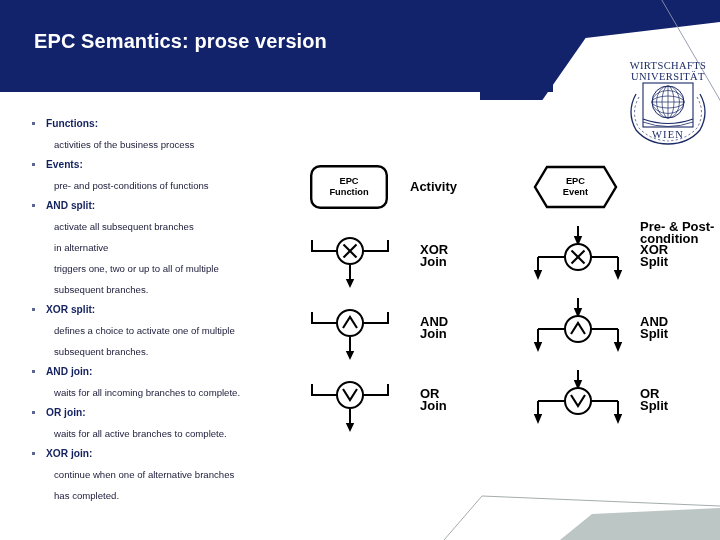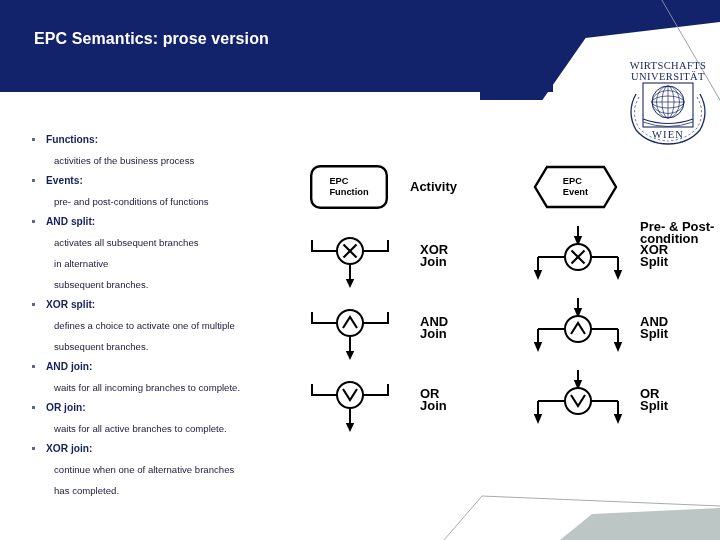--- a/index.html
+++ b/index.html
@@ -45,21 +45,21 @@
     position: absolute;
     left: 560px; top: -10px;
     width: 200px; height: 180px;
     pointer-events: none;
   }
   #page-title {
     position: absolute;
     left: 34px;
     top: 30px;
     color: #ffffff;
-    font-size: 16px;
+    font-size: 20px;
     font-weight: bold;
     letter-spacing: 0.1px;
     white-space: nowrap;
   }
 
   
   #logo {
     position: absolute;
     left: 606px;
     top: 56px;
@@ -75,21 +75,21 @@
     top: 470px;
     width: 280px;
     height: 70px;
     pointer-events: none;
   }
 
   
   #prose {
     position: absolute;
     left: 30px;
-    top: 130px;
+    top: 114px;
     width: 280px;
   }
   .b-head {
     position: relative;
     color: #13215e;
     font-size: 10.2px;
     font-weight: bold;
     padding-left: 16px;
     height: 20px;
     line-height: 20px;
@@ -138,20 +138,21 @@
     width: 100%;
     height: 100%;
     display: flex;
     flex-direction: column;
     align-items: center;
     justify-content: center;
     font-size: 9.3px;
     font-weight: bold;
     color: #000;
     line-height: 11px;
+    text-align: center;
     pointer-events: none;
   }
 </style>
 </head>
 <body>
 
 <div id="slide">
 
   <div id="header-band-upper"></div>
   <div id="header-band"></div>
@@ -191,22 +192,23 @@
       <text id="logo-l3" x="62" y="82" text-anchor="middle" font-family="'Liberation Serif', serif" font-size="10.5" fill="#1b2a66" letter-spacing="1.2">WIEN</text>
     </svg>
   </div>
 
   <div id="prose">
       <div class="b-head">Functions:</div>
       <div class="b-sub">activities of the business process</div>
       <div class="b-head">Events:</div>
       <div class="b-sub">pre- and post-conditions of functions</div>
       <div class="b-head">AND split:</div>
-      <div class="b-sub">activates all subsequent branches</div>
+      <div class="b-sub">activate all subsequent branches</div>
       <div class="b-sub">in alternative</div>
+      <div class="b-sub">triggers one, two or up to all of multiple</div>
       <div class="b-sub">subsequent branches.</div>
       <div class="b-head">XOR split:</div>
       <div class="b-sub">defines a choice to activate one of multiple</div>
       <div class="b-sub">subsequent branches.</div>
       <div class="b-head">AND join:</div>
       <div class="b-sub">waits for all incoming branches to complete.</div>
       <div class="b-head">OR join:</div>
       <div class="b-sub">waits for all active branches to complete.</div>
       <div class="b-head">XOR join:</div>
       <div class="b-sub">continue when one of alternative branches</div>

